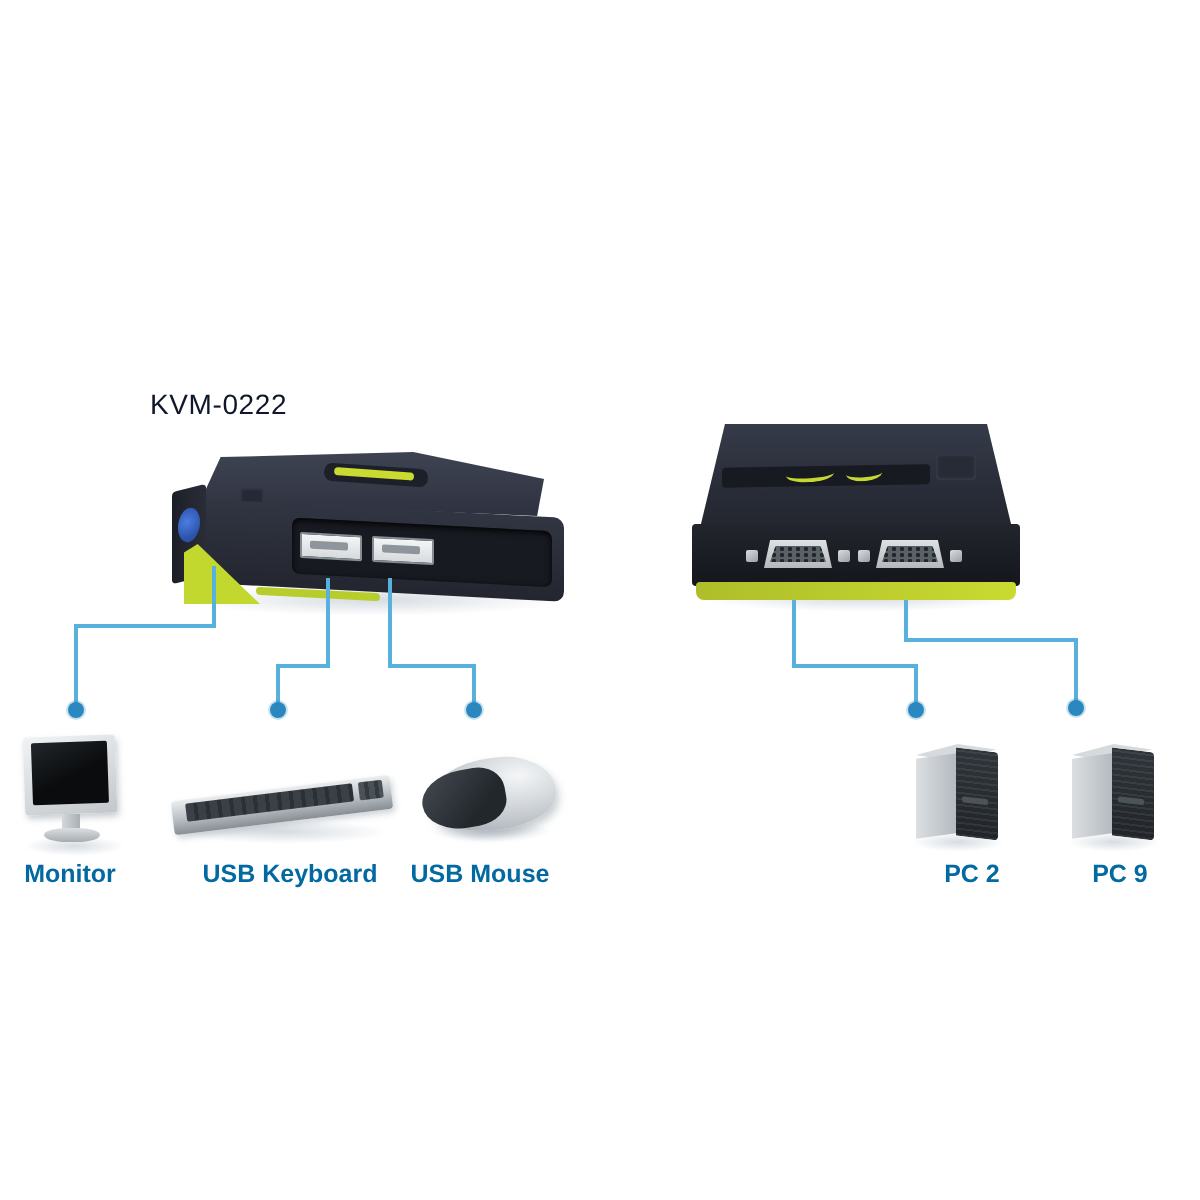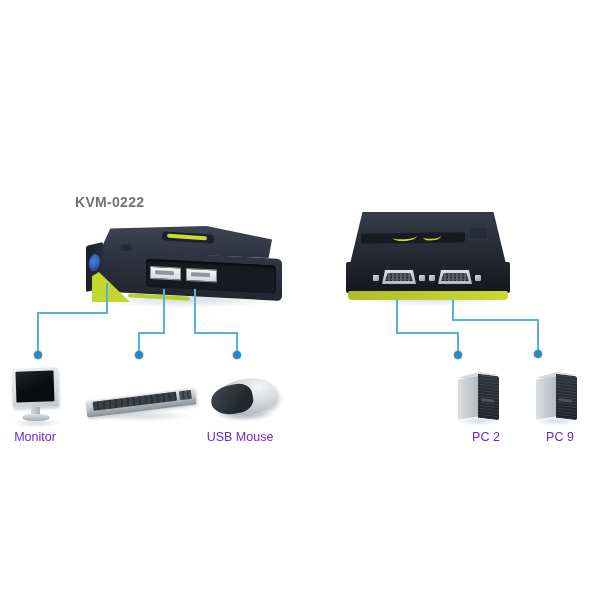--- a/index.html
+++ b/index.html
@@ -4,21 +4,21 @@
 <style>
   html,body{margin:0;padding:0;background:#fff;}
   .canvas{
     position:relative;width:600px;height:600px;background:#ffffff;
     font-family:"Liberation Sans","DejaVu Sans",sans-serif;overflow:hidden;
   }
 
   
   .model-title{
     position:absolute;left:75px;top:194px;
-    font-size:14px;font-weight:bold;color:#737373;letter-spacing:.3px;
+    font-size:14px;font-weight:normal;color:#0f172a;letter-spacing:.3px;
   }
 
   
   .cline{position:absolute;background:#58b0dd;}
   .cline.v{width:2px;}
   .cline.h{height:2px;}
   .cdot{
     position:absolute;width:8px;height:8px;border-radius:50%;
     background:#2a88bf;box-shadow:0 0 0 1px rgba(42,136,191,.25);
   }
@@ -203,21 +203,21 @@
     transform:skewY(7deg);border-radius:0 2px 2px 0;
   }
   .tw-slot{
     position:absolute;left:3px;top:24px;width:13px;height:3px;
     background:#4d535a;border-radius:1px;
   }
 
   
   .dev-label{
     position:absolute;top:430px;text-align:center;
-    font-size:12.5px;font-weight:400;color:#6d28d9;
+    font-size:12.5px;font-weight:700;color:#0369a1;
   }
 </style>
 </head>
 <body>
 
 <div class="canvas">
 
   <div class="model-title">KVM-0222</div>
 
   <div class="dev-shadow" style="left:92px;top:292px;width:190px;height:16px;"></div>
@@ -334,17 +334,18 @@
   <div class="dev-shadow" style="left:534px;top:416px;width:46px;height:10px;"></div>
   <div class="tower" style="left:534px;top:372px;">
     <div class="tw-top"></div>
     <div class="tw-side"></div>
     <div class="tw-front">
       <div class="tw-slot"></div>
     </div>
   </div>
 
   <div class="dev-label" style="left:0;width:70px;">Monitor</div>
+  <div class="dev-label" style="left:90px;width:110px;">USB Keyboard</div>
   <div class="dev-label" style="left:196px;width:88px;">USB Mouse</div>
   <div class="dev-label" style="left:455px;width:62px;">PC 2</div>
   <div class="dev-label" style="left:529px;width:62px;">PC 9</div>
 
 </div>
 
 </body></html>

